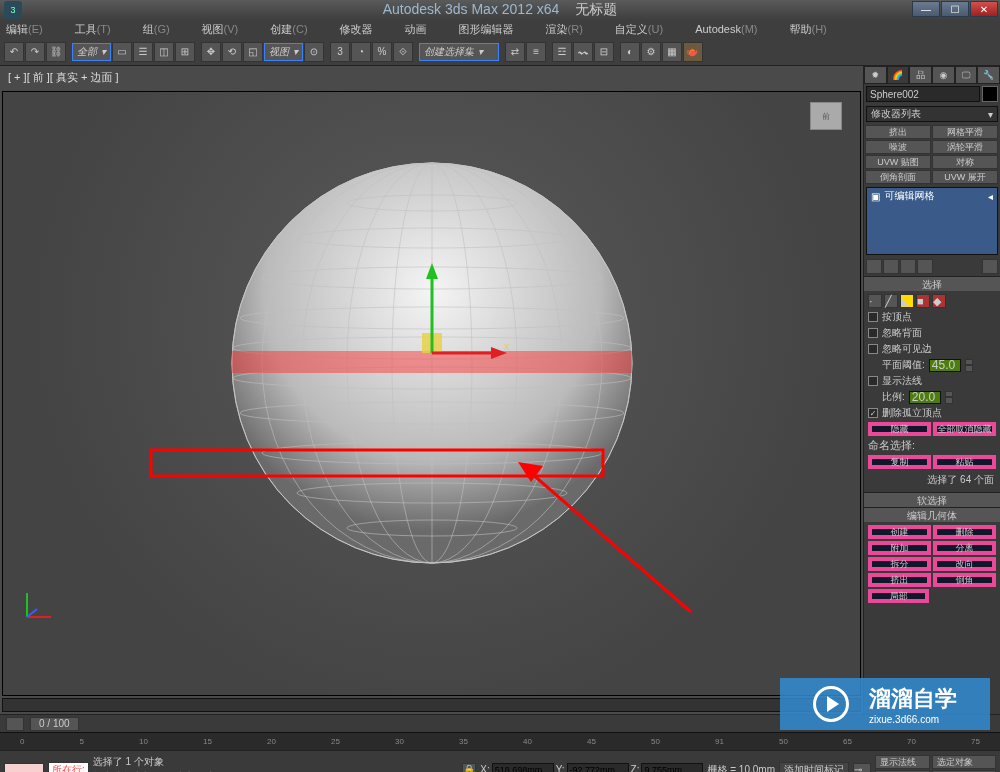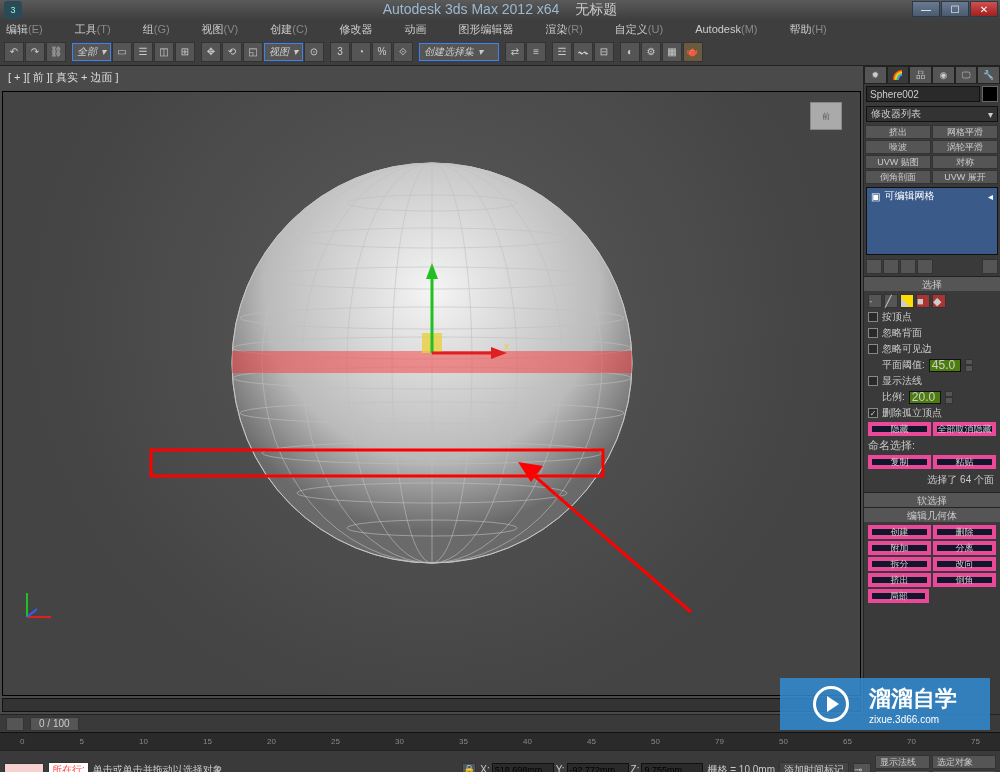--- a/index.html
+++ b/index.html
@@ -348,36 +348,37 @@
       <span>5</span>
       <span>10</span>
       <span>15</span>
       <span>20</span>
       <span>25</span>
       <span>30</span>
       <span>35</span>
       <span>40</span>
       <span>45</span>
       <span>50</span>
-      <span>79</span>
+      <span>91</span>
       <span>50</span>
       <span>65</span>
       <span>70</span>
       <span>75</span>
   </div>
 </div>
 
 <div class="status-bar">
   <div class="status-left">
     <div style="display:flex;gap:4px;align-items:center">
       <div style="width:40px;height:13px;background:#f8d0d0;border:1px solid #333"></div>
       <span class="red" style="background:#fff;padding:0 3px;border:1px solid #333">所在行:</span>
     </div>
   </div>
   <div style="display:flex;flex-direction:column;gap:1px;flex:1">
+    <span>选择了 1 个对象</span>
     <span>单击或单击并拖动以选择对象</span>
   </div>
   <div style="width:14px;height:14px;background:#555;border:1px solid #333">🔒</div>
   <div class="coord-box">
     <span class="coord-label">X:</span>
       <input class="coord-input" value="518.698mm" style="">
     <span class="coord-label">Y:</span>
       <input class="coord-input" value="-92.772mm" style="">
     <span class="coord-label">Z:</span>
       <input class="coord-input" value="9.755mm" style="">

